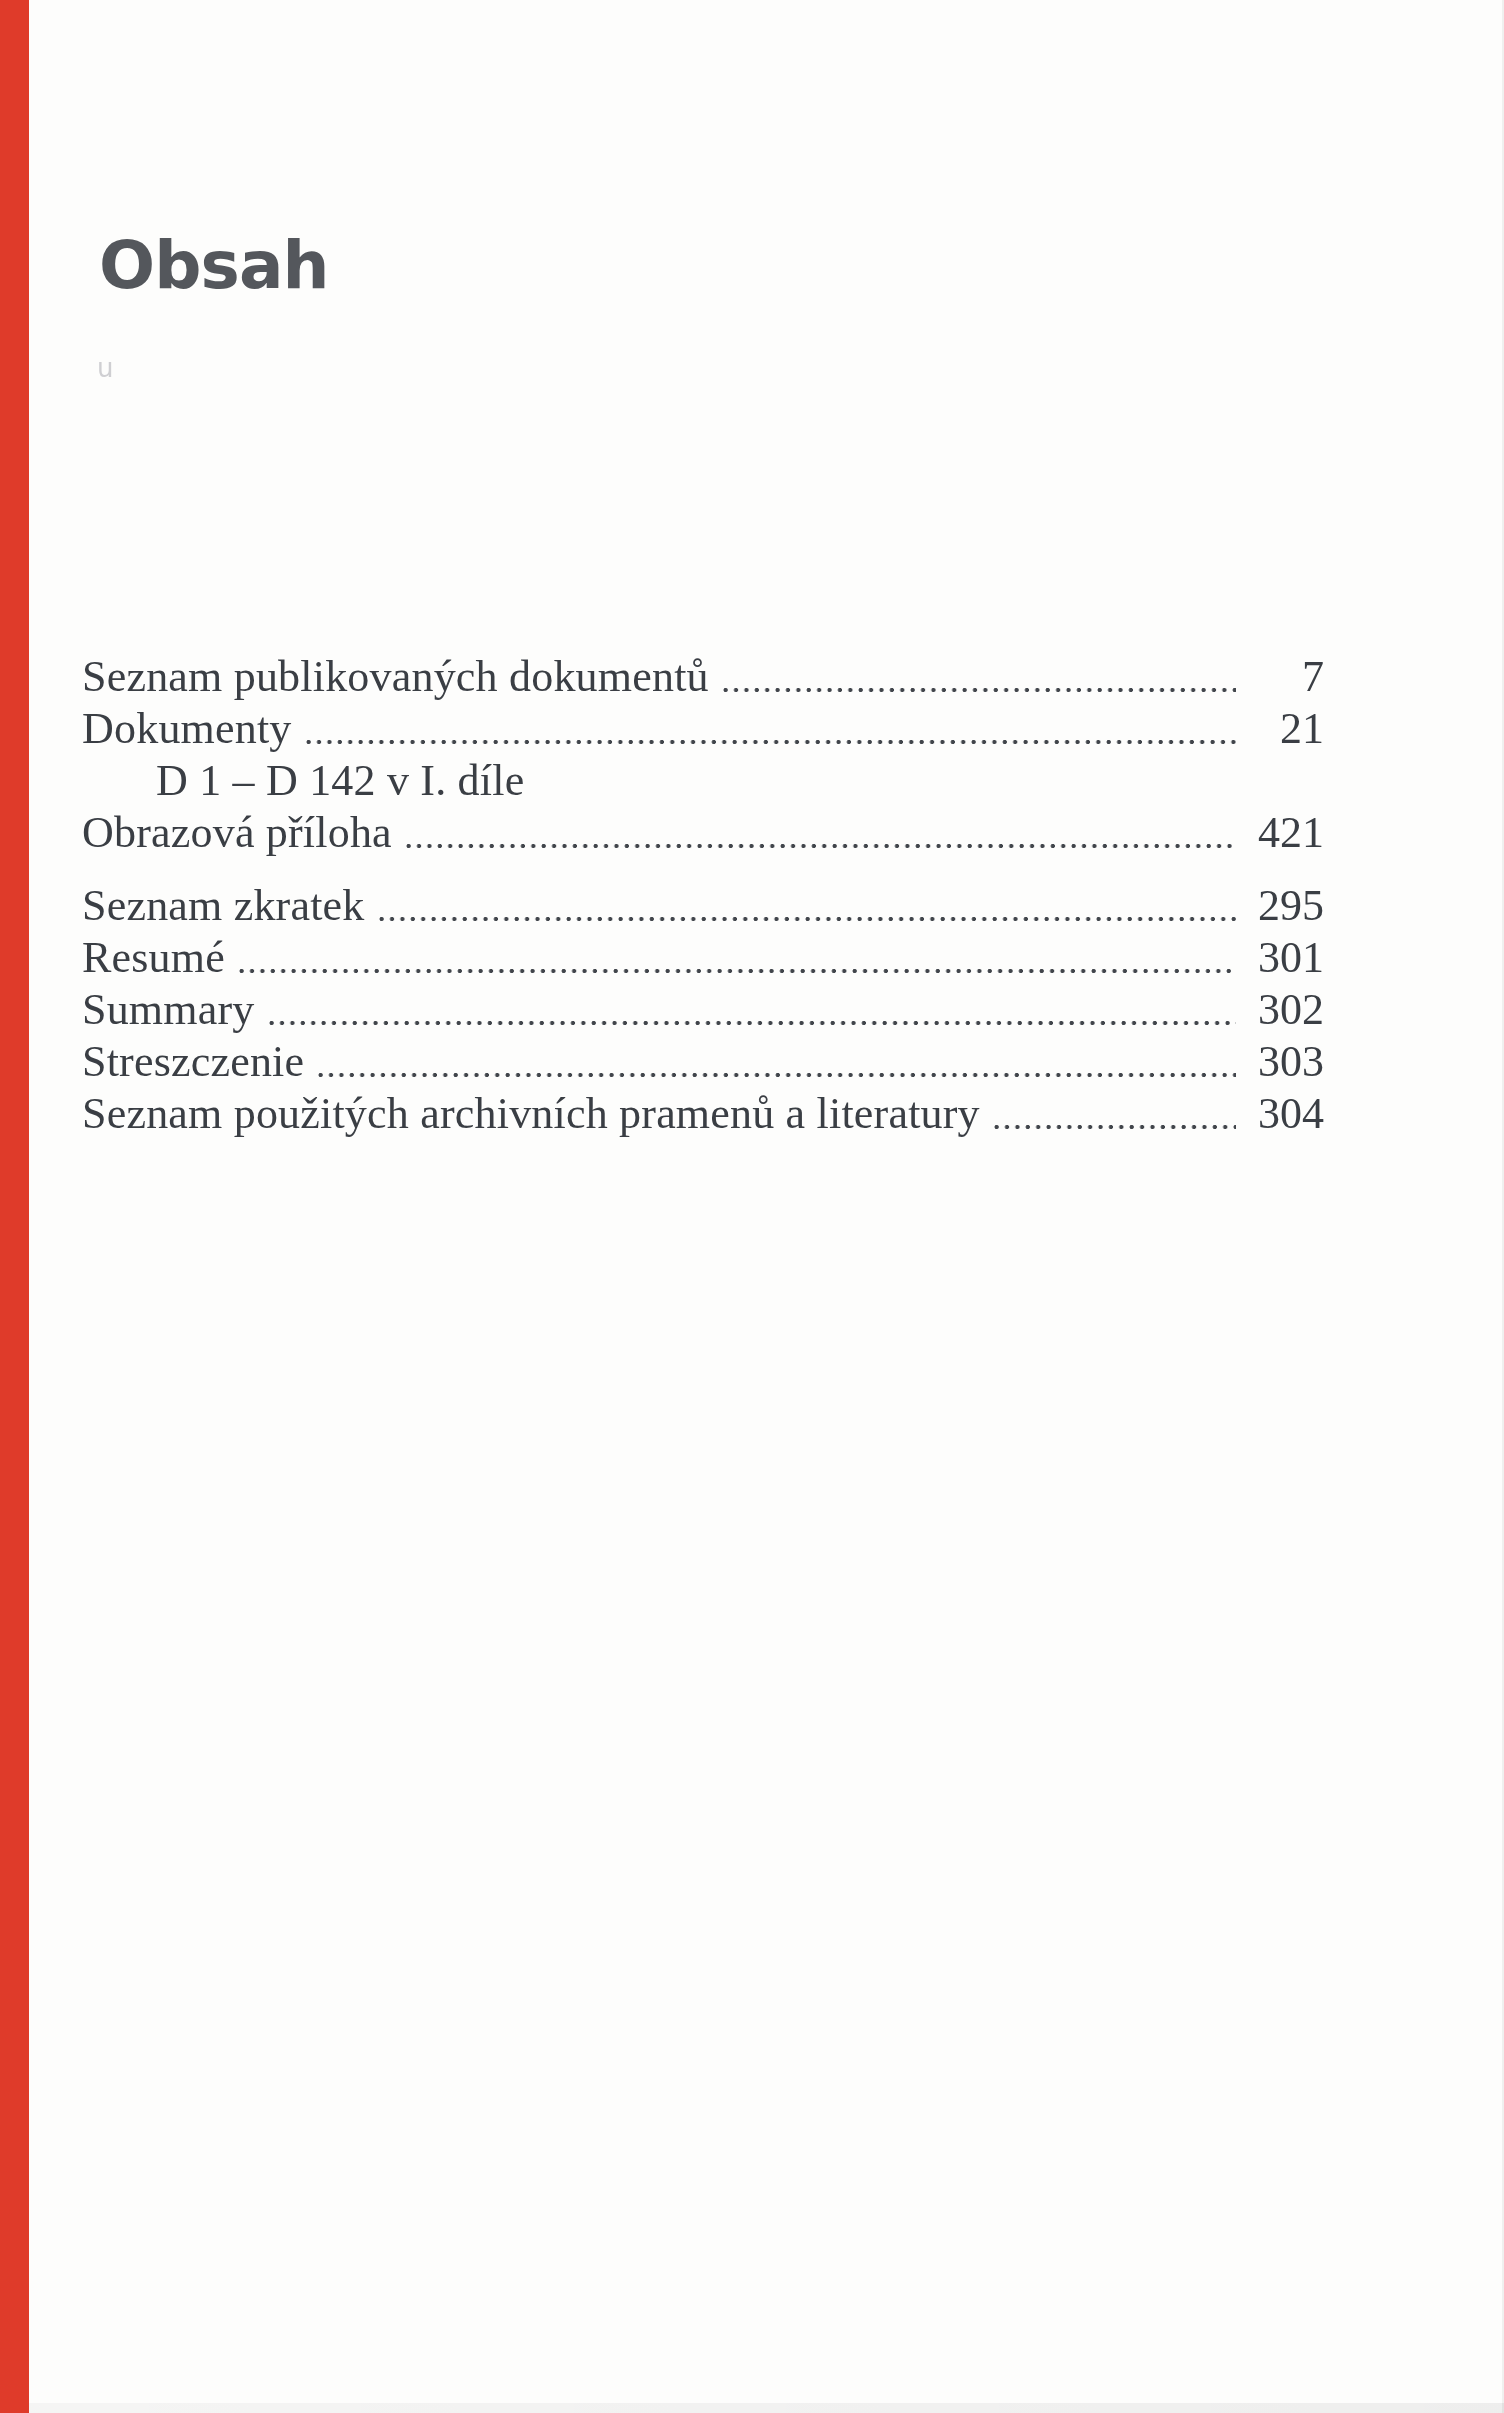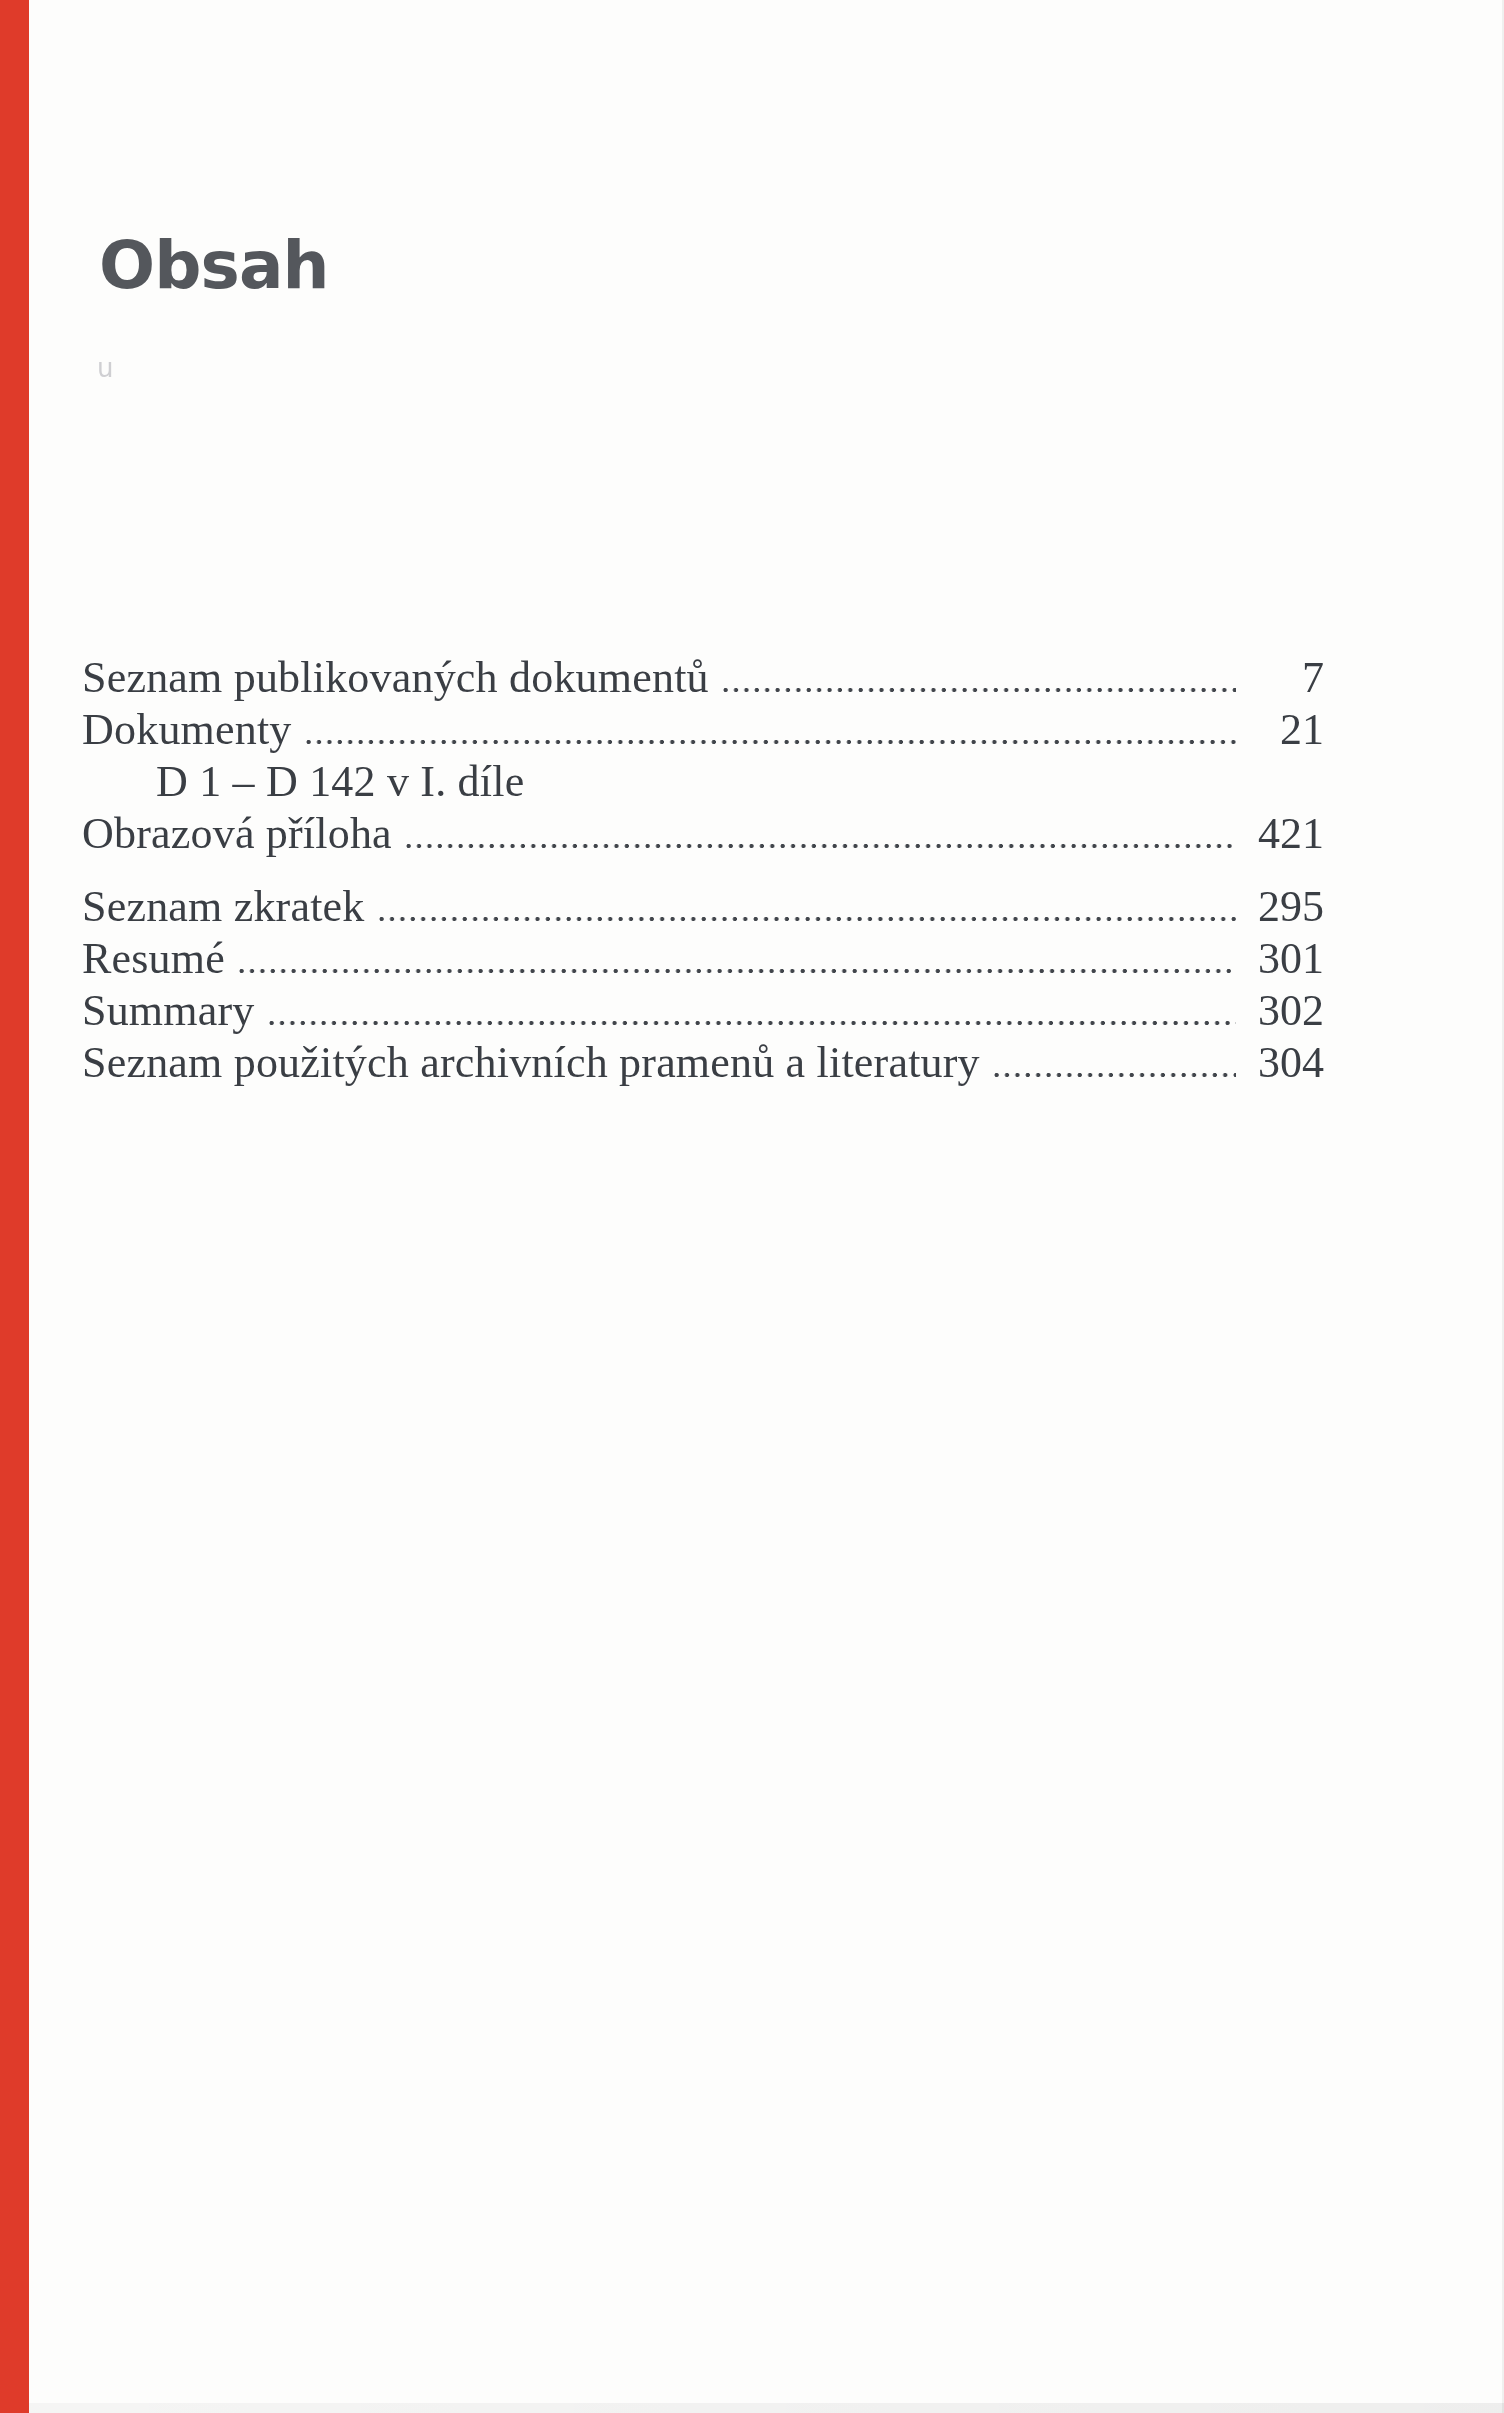--- a/index.html
+++ b/index.html
@@ -56,21 +56,21 @@
     position: absolute;
     left: 82px;
     top: 651px;
     width: 1242px;
     font-size: 44px;
     color: #3a3e44;
   }
   .toc-section + .toc-section { margin-top: 21px; }
   .toc-row {
     display: flex;
-    align-items: center;
+    align-items: flex-start;
     height: 52px;
     white-space: nowrap;
   }
   .toc-label { flex: 0 0 auto; letter-spacing: 0.2px; }
   .toc-row.indent .toc-label { padding-left: 74px; }
   .toc-leader {
     flex: 1 1 auto;
     align-self: flex-end;
     height: 6px;
     margin: 0 12px 10.4px 14px;
@@ -127,20 +127,25 @@
     <span class="toc-label">Resumé</span>
     <span class="toc-leader"></span>
     <span class="toc-page">301</span>
   </div>
         <div class="toc-row">
     <span class="toc-label">Summary</span>
     <span class="toc-leader"></span>
     <span class="toc-page">302</span>
   </div>
         <div class="toc-row">
+    <span class="toc-label">Streszczenie</span>
+    <span class="toc-leader"></span>
+    <span class="toc-page">303</span>
+  </div>
+        <div class="toc-row">
     <span class="toc-label">Seznam použitých archivních pramenů a literatury</span>
     <span class="toc-leader"></span>
     <span class="toc-page">304</span>
   </div>
       </div>
     </div>
   <div class="scan-edge-bottom"></div>
   <div class="scan-edge-right"></div>
 </div>
 

